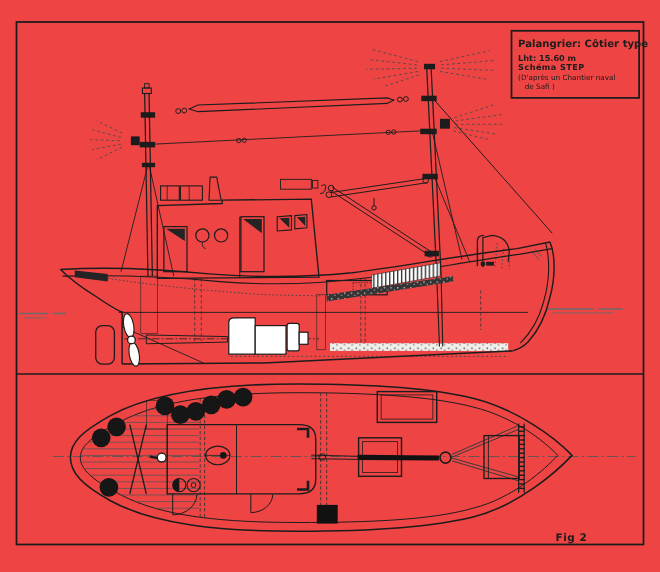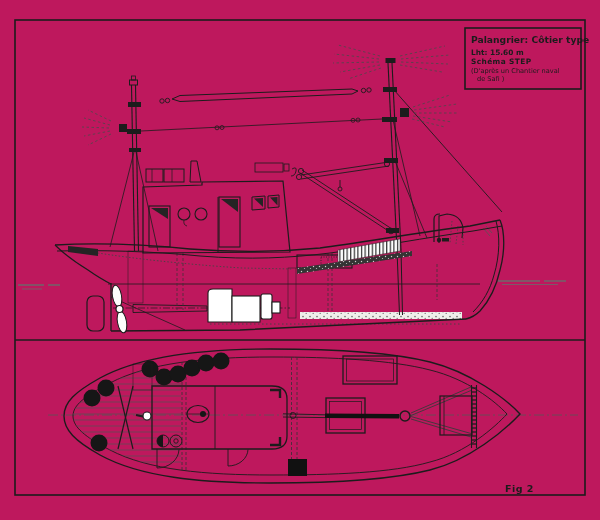--- a/index.html
+++ b/index.html
@@ -1,16 +1,16 @@
 <!DOCTYPE html>
 <html><head>
 <meta charset="utf-8">
 <style>
   html,body{margin:0;padding:0;background:#e8e8e4;}
-  .page{position:relative;width:600px;height:520px;background:#be185d;overflow:hidden;
+  .page{position:relative;width:600px;height:520px;background:#ef4444;overflow:hidden;
         font-family:"DejaVu Sans", sans-serif;}
   svg{position:absolute;left:0;top:0;}
   .ink{stroke:#1c1c1c;fill:none;}
   text{fill:#1c1c1c;}
 </style>
 </head>
 <body>
 
 <div class="page">
 <svg width="600" height="520" viewBox="0 0 600 520">

